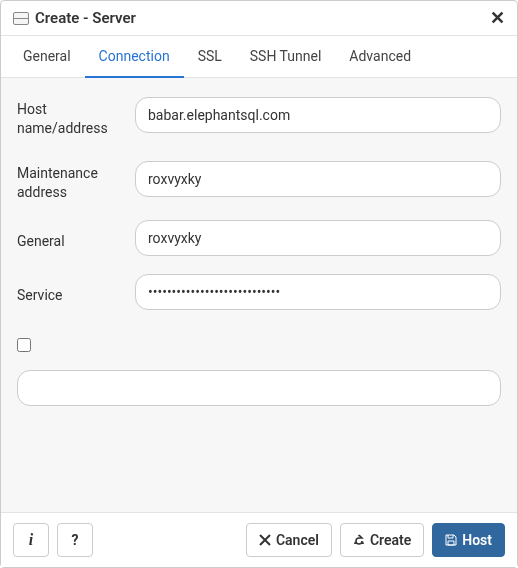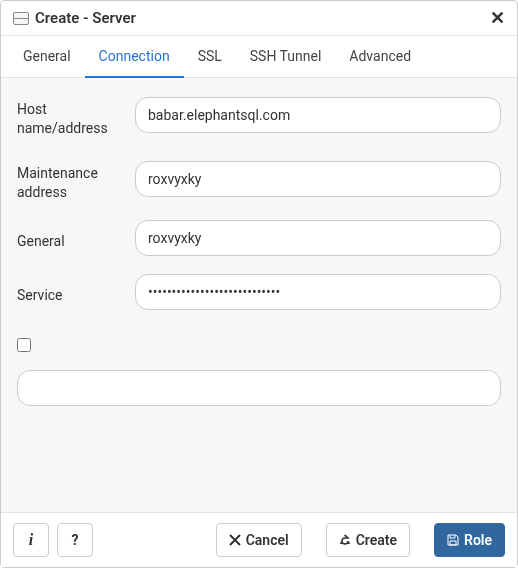--- a/index.html
+++ b/index.html
@@ -124,21 +124,21 @@
     justify-content: space-between;
     align-items: center;
     background: #fff;
   }
   .footer-left {
     display: flex;
     gap: 8px;
   }
   .footer-right {
     display: flex;
-    gap: 24px;
+    gap: 8px;
   }
   .btn {
     height: 34px;
     padding: 0 12px;
     border: 1px solid #ccc;
     border-radius: 4px;
     background: #fff;
     font-size: 14px;
     cursor: pointer;
     display: inline-flex;
@@ -245,18 +245,18 @@
         <svg viewBox="0 0 12 12">
             <path d="M6 1 L9 4 L6 4 A3 3 0 1 0 9 7" stroke="#333" stroke-width="1.5" fill="none"></path>
             <path d="M2 7 L4 10 L1 10 Z M10 7 L8 10 L11 10 Z M5 1 L7 1 L6 3 Z" fill="#333"></path>
           </svg>
         <span>Create</span>
       </button>
       <button class="btn btn-primary">
         <svg viewBox="0 0 12 12">
             <path d="M1 1 H9 L11 3 V11 H1 Z M3 1 V4 H8 V1 M3 7 H9 V11 H3 Z" stroke="#fff" stroke-width="1" fill="none"></path>
           </svg>
-        <span>Role</span>
+        <span>Host</span>
       </button>
     </div>
   </div>
 
 </div>
 
 </body></html>

